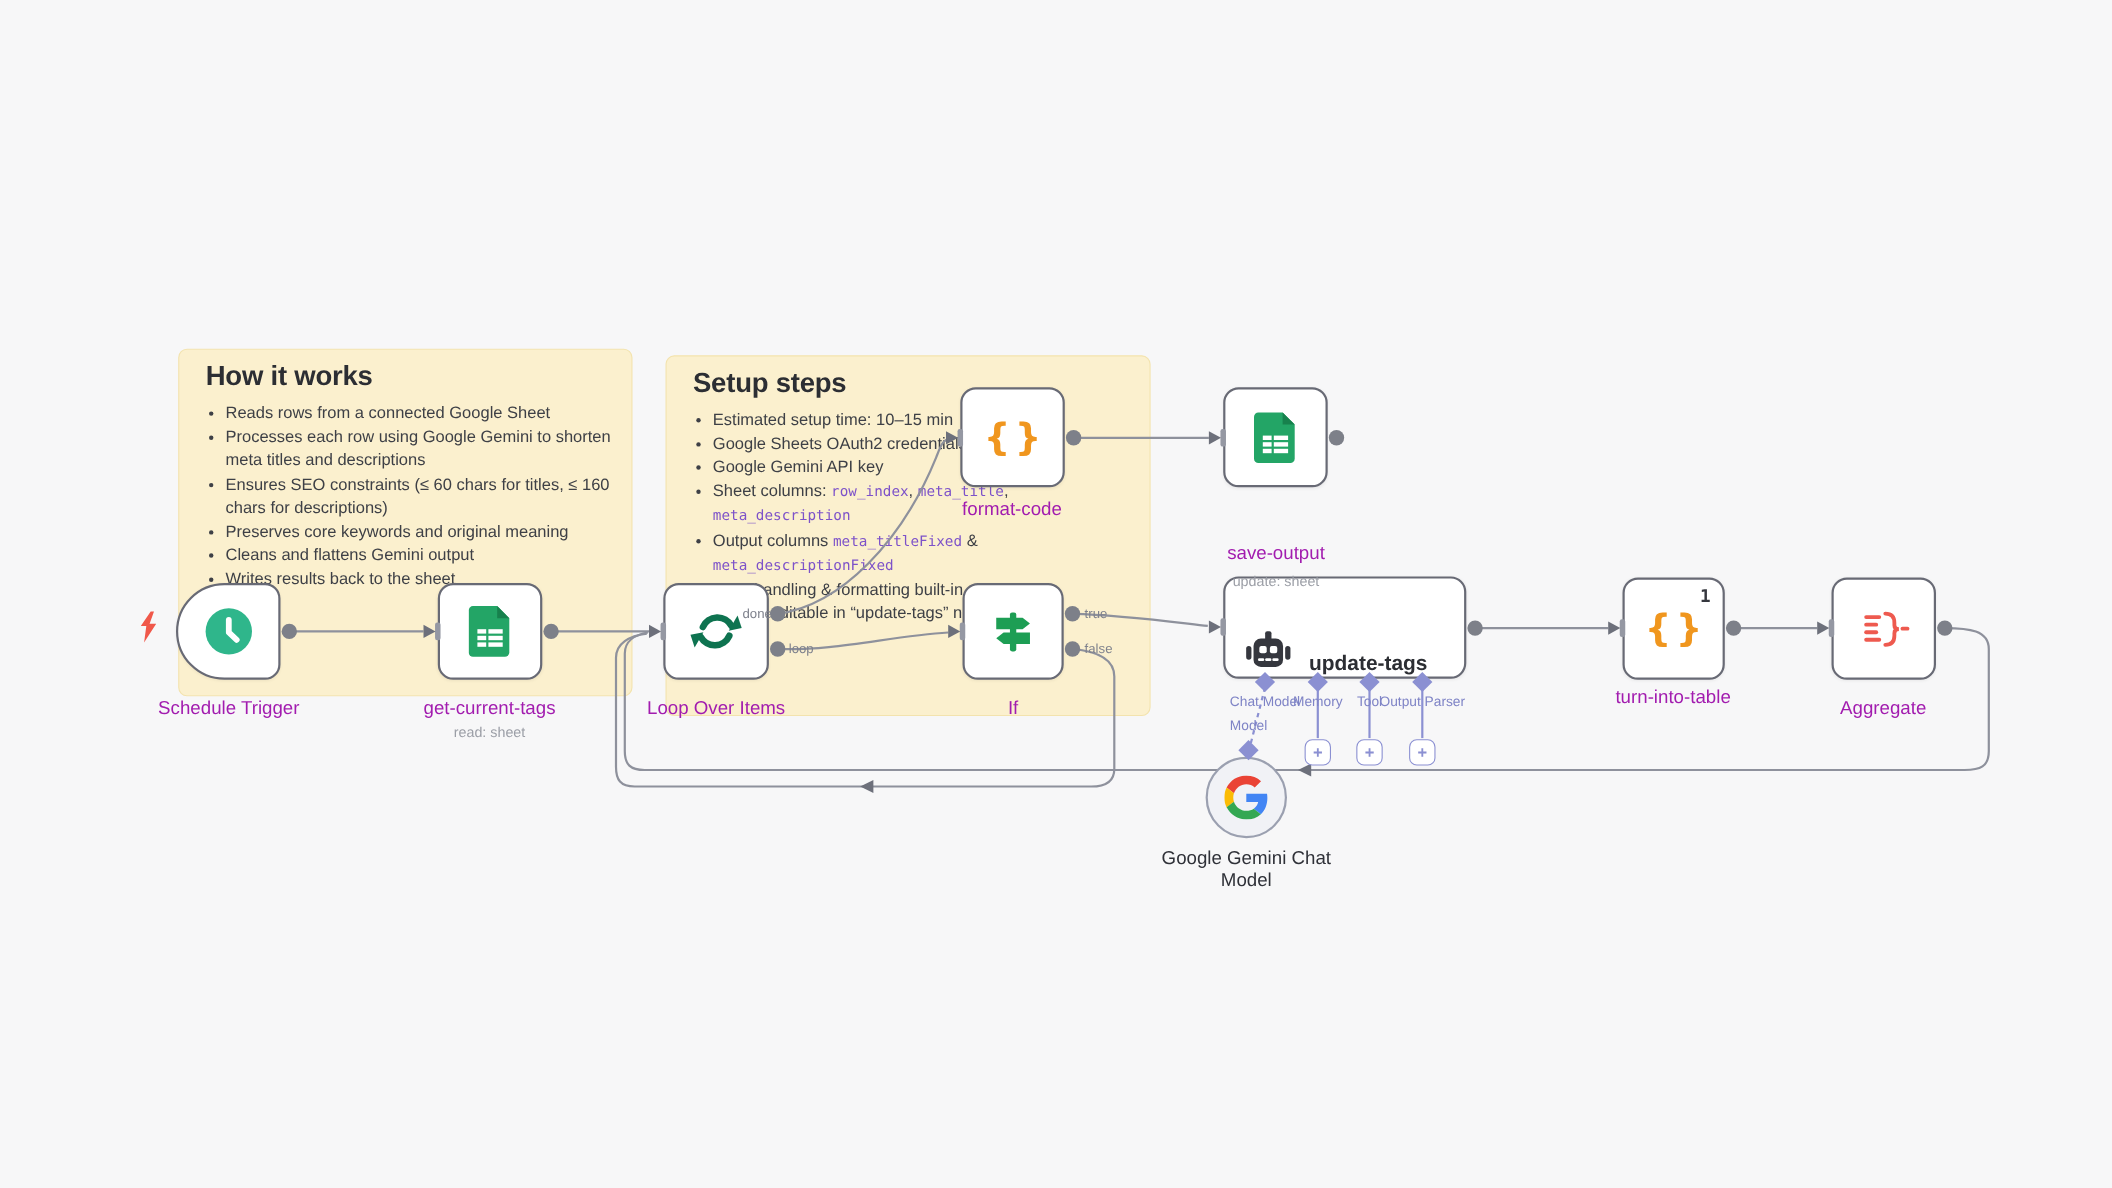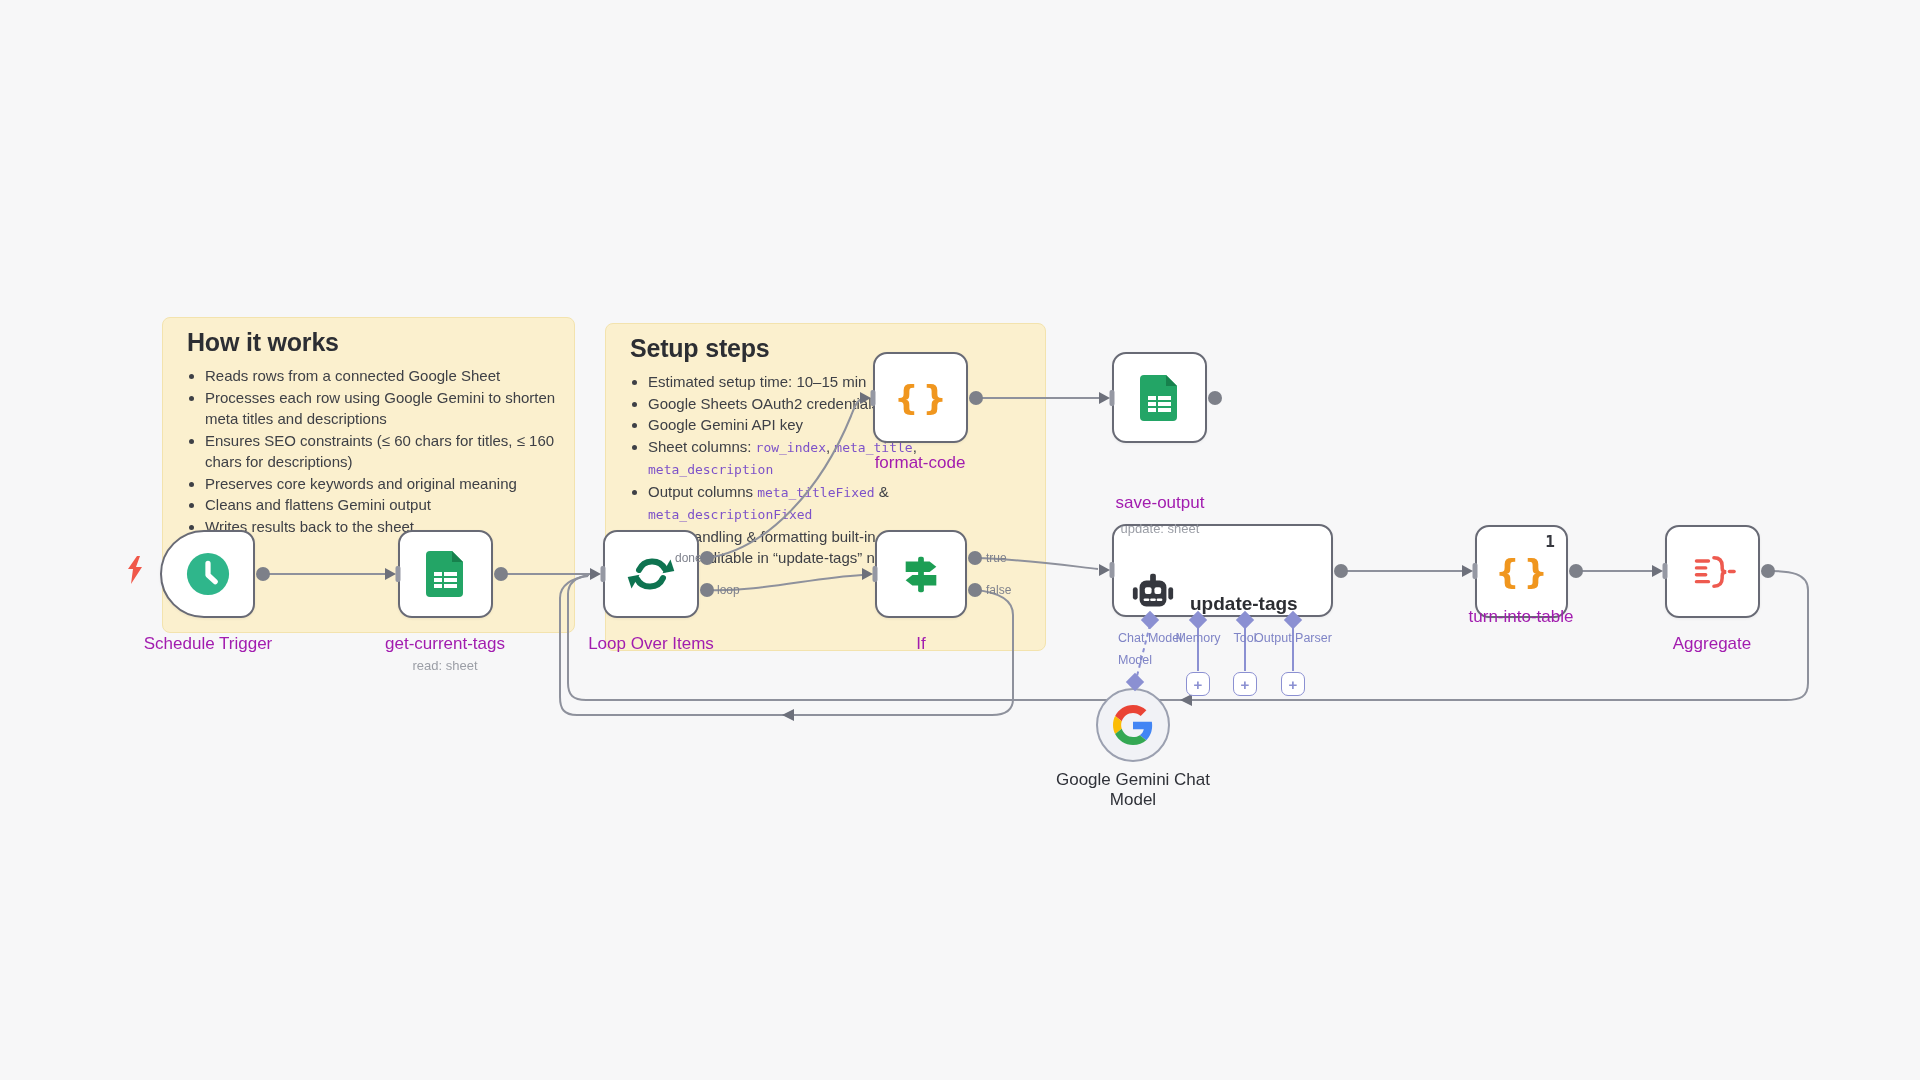--- a/index.html
+++ b/index.html
@@ -238,21 +238,21 @@
   </svg>
 
   <div class="nlabel" style="left:208px;top:634px;">Schedule Trigger</div>
   <div class="nlabel" style="left:445px;top:634px;">get-current-tags</div>
   <div class="nsub" style="left:445px;top:658px;">read: sheet</div>
   <div class="nlabel" style="left:651px;top:634px;">Loop Over Items</div>
   <div class="nlabel" style="left:921px;top:634px;">If</div>
   <div class="nlabel" style="left:920px;top:453px;">format-code</div>
   <div class="nlabel" style="left:1160px;top:453px;margin-top:40px;">save-output</div>
   <div class="nsub" style="left:1160px;top:477px;margin-top:44px;">update: sheet</div>
-  <div class="nlabel" style="left:1521px;top:607px;">turn-into-table</div>
+  <div class="nlabel" style="left:1521px;top:624px;">turn-into-table</div>
   <div class="nlabel" style="left:1712px;top:634px;">Aggregate</div>
   <div class="glabel" style="left:1048px;top:770px;">Google Gemini Chat Model</div>
 
   <div class="wlabel" style="left:675px;top:551px;">done</div>
   <div class="wlabel" style="left:717px;top:583px;">loop</div>
   <div class="wlabel" style="left:986px;top:551px;">true</div>
   <div class="wlabel" style="left:986px;top:583px;">false</div>
 
   <div class="plabel" style="left:1150px;top:631px;">Chat Model</div>
   <div class="plabel" style="left:1198px;top:631px;">Memory</div>

